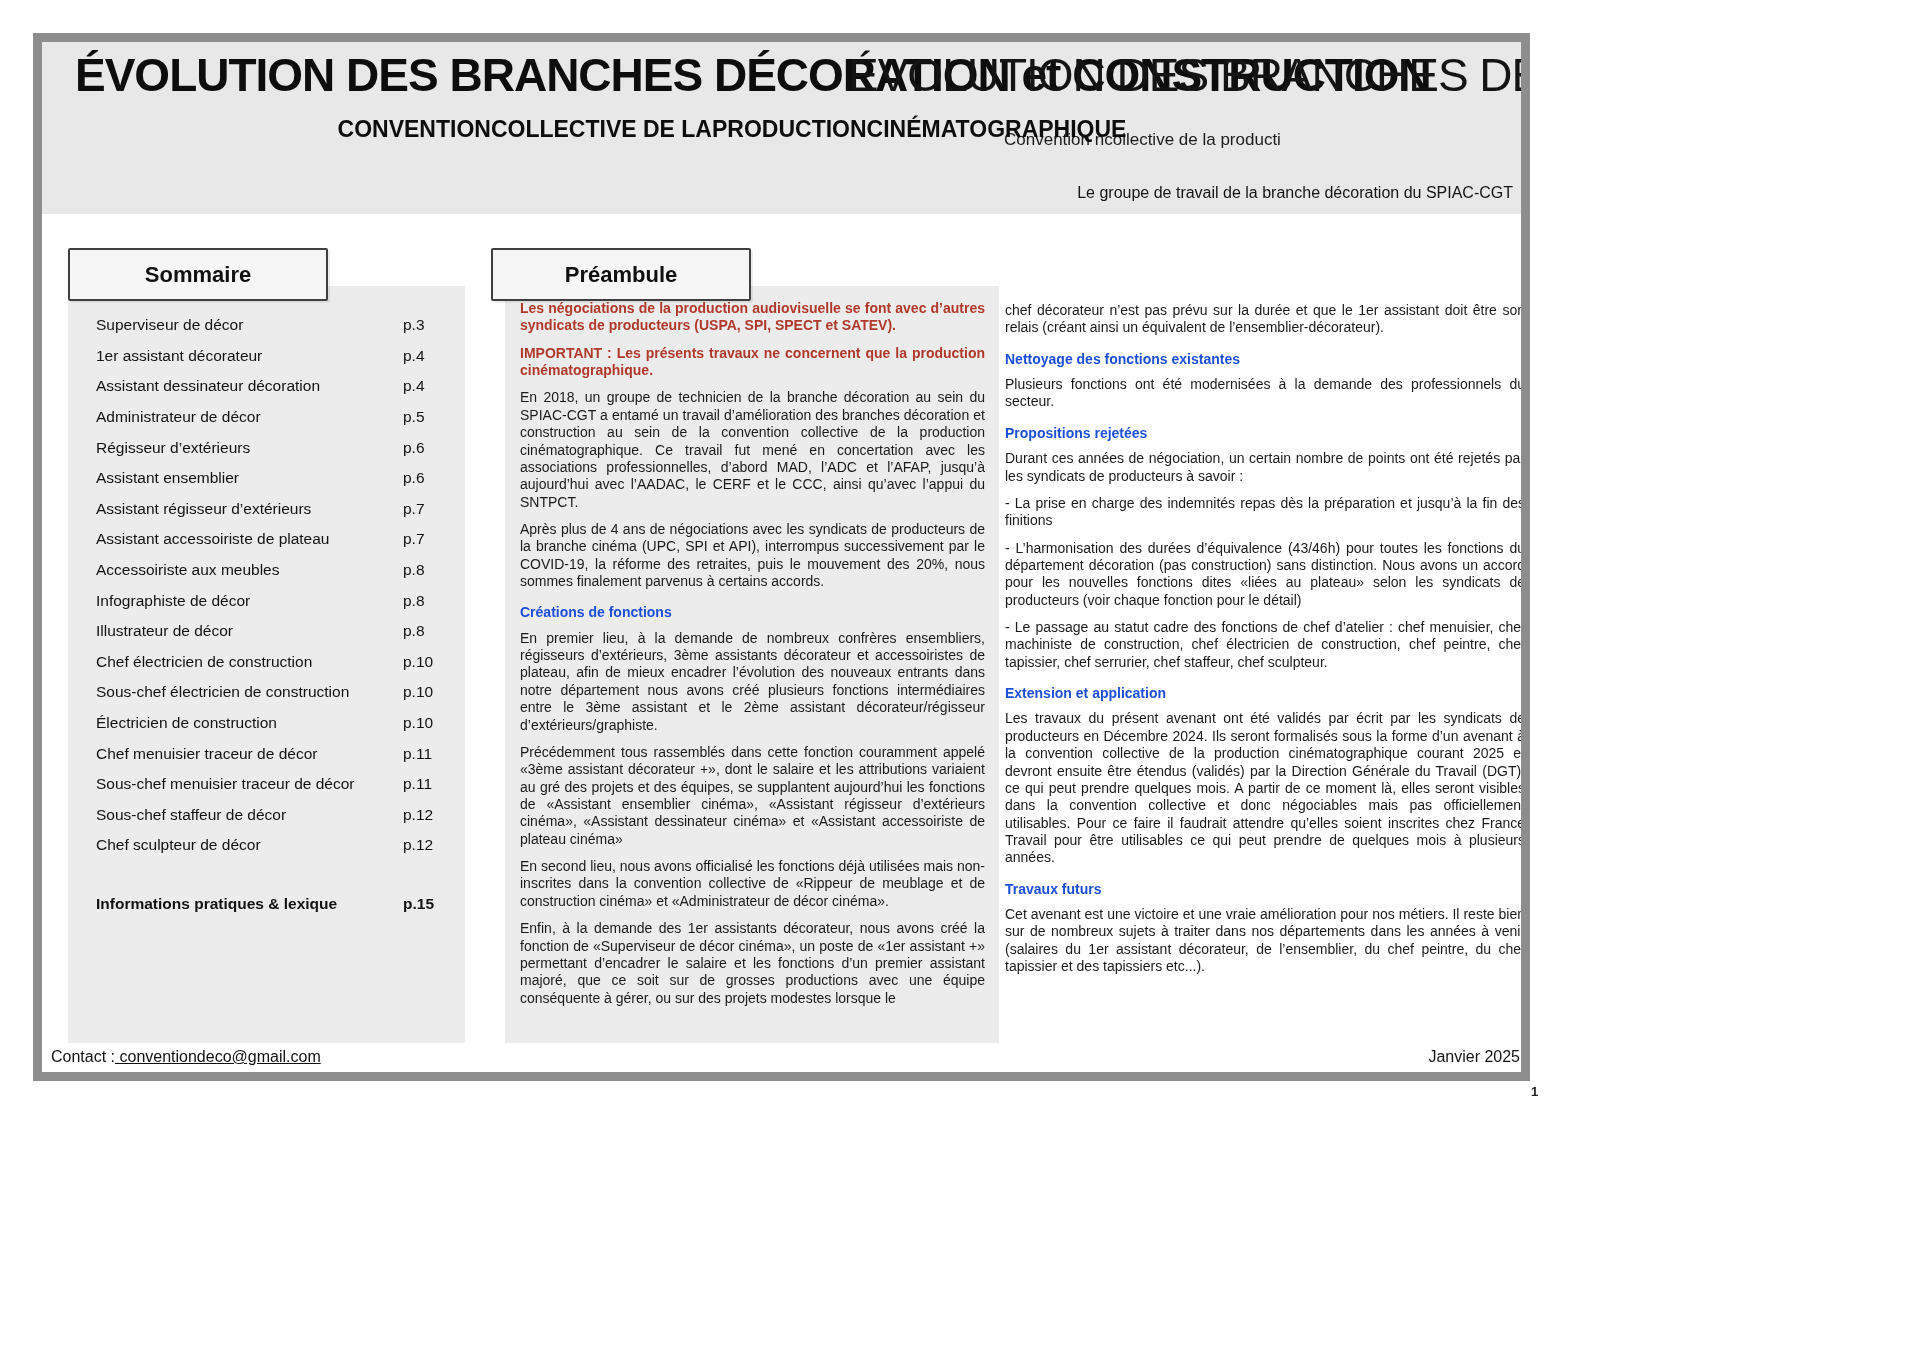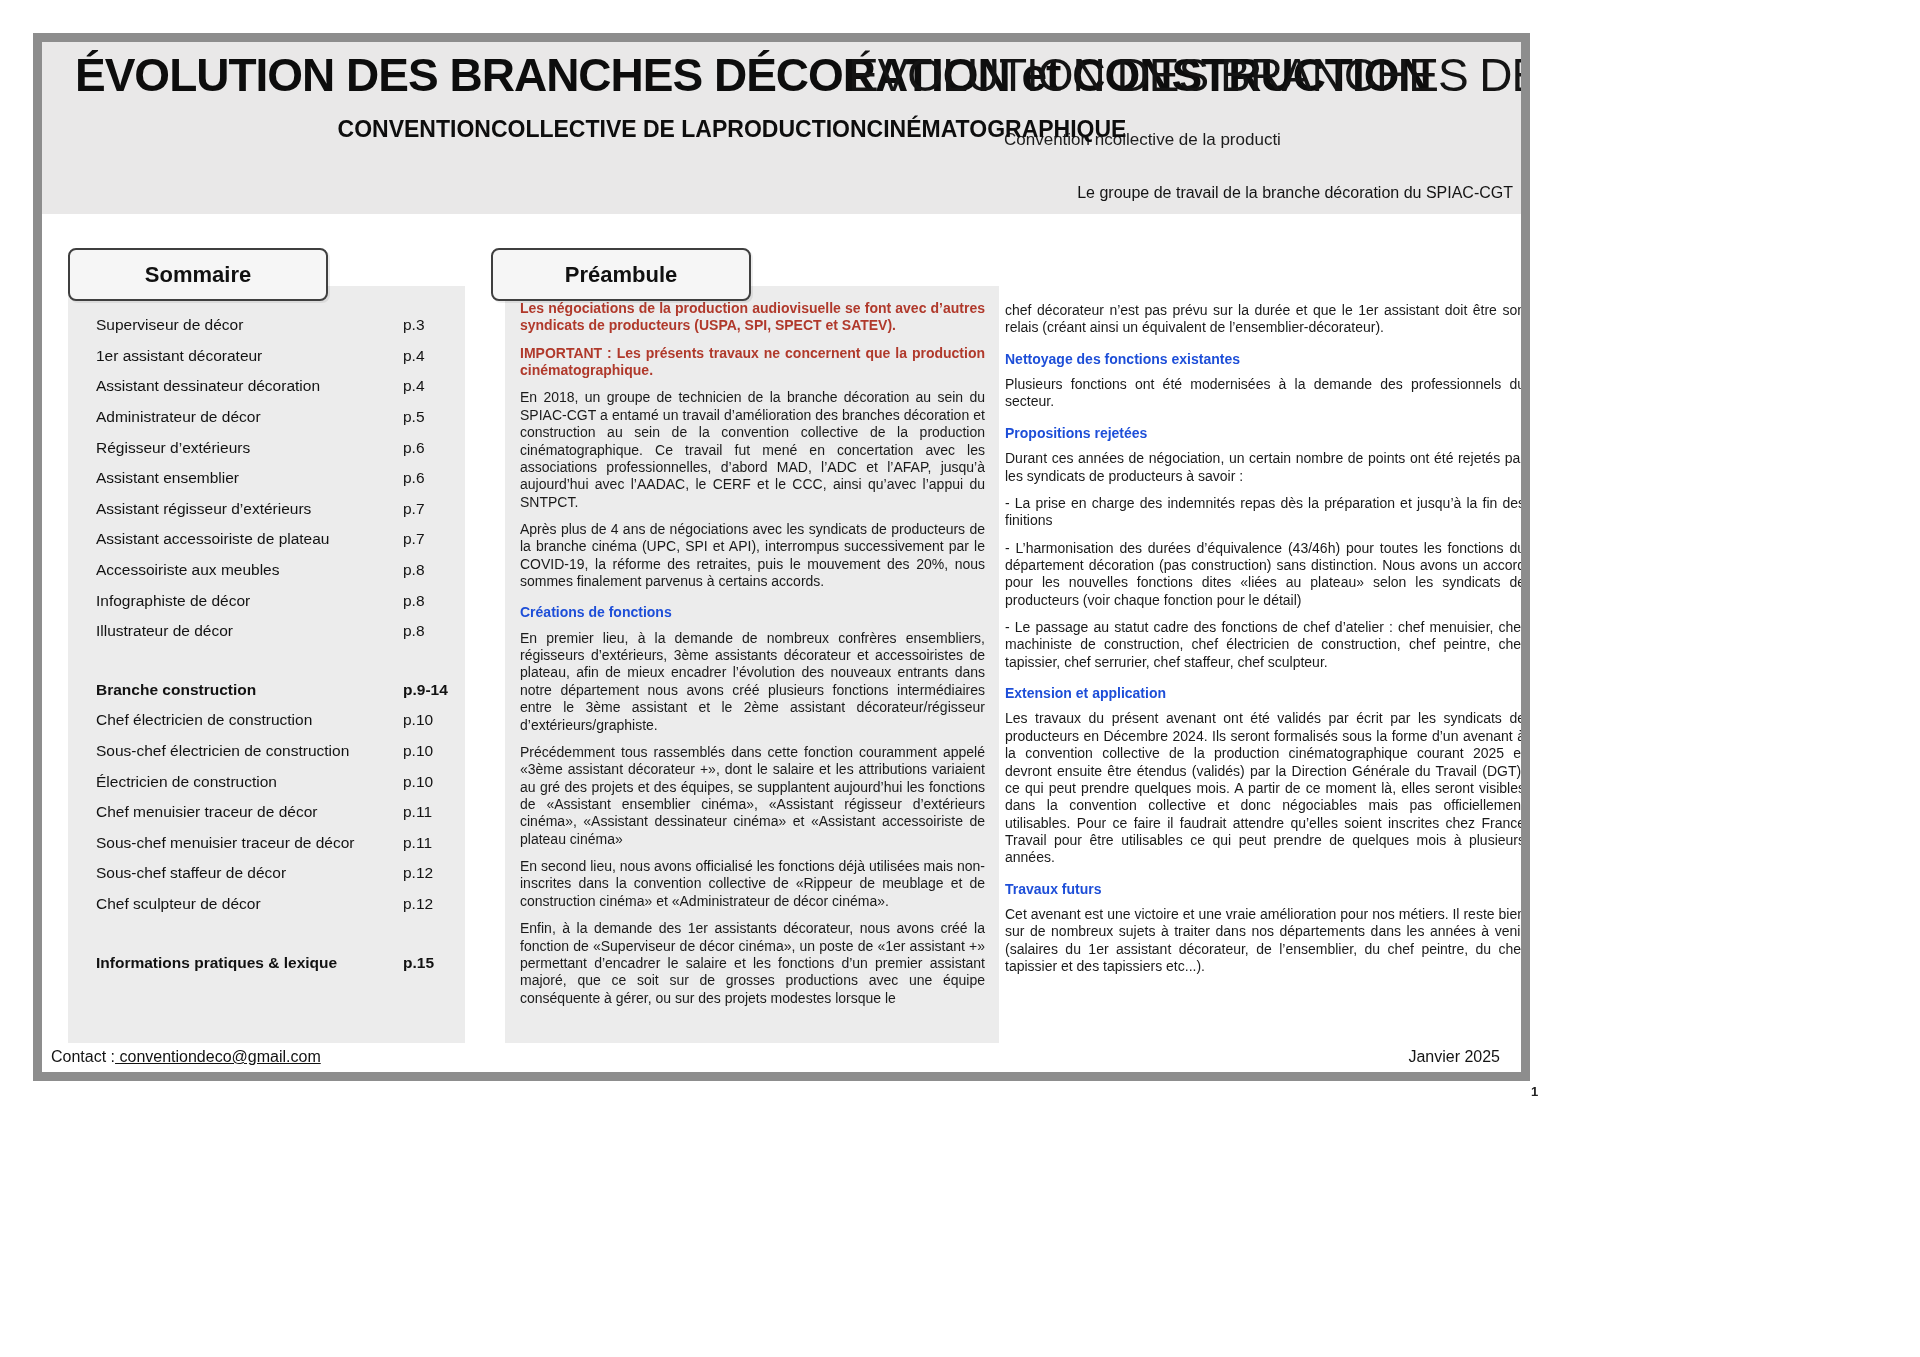--- a/index.html
+++ b/index.html
@@ -44,21 +44,21 @@
     text-align: center; font-size: 23px; font-weight: 700;
     letter-spacing: 0; color: #0d0d0d;
   }
   .workgroup {
     position: absolute; right: 8px; top: 142px;
     font-size: 16px; color: #141414;
   }
   
   .section-box {
     position: absolute; top: 206px; width: 260px; height: 53px;
-    background: #f6f6f6; border: 2px solid #3f3f3f; border-radius: 8px;
+    background: #f6f6f6; border: 2px solid #3f3f3f; border-radius: 2px;
     display: flex; align-items: center; justify-content: center;
     font-size: 22px; font-weight: 700; z-index: 3;
     box-shadow: 2px 2px 0 rgba(0,0,0,0.07);
   }
   .box-sommaire  { left: 26px; }
   .box-preambule { left: 449px; }
   
   .toc-panel {
     position: absolute; left: 26px; top: 244px;
     width: 397px; height: 757px;
@@ -83,21 +83,21 @@
   .col-left { padding: 14px 14px 0 15px; }
   .col-right {
     position: absolute; left: 963px; top: 260px;
     width: 520px; height: 741px; overflow: hidden;
   }
   .para { margin: 0 0 10px 0; text-align: justify; }
   .para.red  { color: #b0392b; font-weight: 700; }
   .para.head { font-weight: 700; text-align: left; margin: 14px 0 8px 0; color: #1d4ed8; }
   
   .footer {
-    position: absolute; left: 9px; right: 21px; top: 1006px;
+    position: absolute; left: 9px; right: 1px; top: 1006px;
     display: flex; justify-content: space-between;
     font-size: 16px; color: #141414;
   }
   .email-link { color: #111; text-decoration: underline; cursor: pointer; }
   .page-number {
     position: absolute; left: 1531px; top: 1084px;
     font-size: 13px; font-weight: 700; color: #222;
   }
 </style>
 </head>
@@ -152,24 +152,20 @@
           <span class="toc-label">Accessoiriste aux meubles</span>
           <span class="toc-page">p.8</span>
         </div>
         <div class="toc-row">
           <span class="toc-label">Infographiste de décor</span>
           <span class="toc-page">p.8</span>
         </div>
         <div class="toc-row">
           <span class="toc-label">Illustrateur de décor</span>
           <span class="toc-page">p.8</span>
-        </div>
-        <div class="toc-row bold gap">
-          <span class="toc-label">Branche construction</span>
-          <span class="toc-page">p.9-14</span>
         </div>
         <div class="toc-row">
           <span class="toc-label">Chef électricien de construction</span>
           <span class="toc-page">p.10</span>
         </div>
         <div class="toc-row">
           <span class="toc-label">Sous-chef électricien de construction</span>
           <span class="toc-page">p.10</span>
         </div>
         <div class="toc-row">

